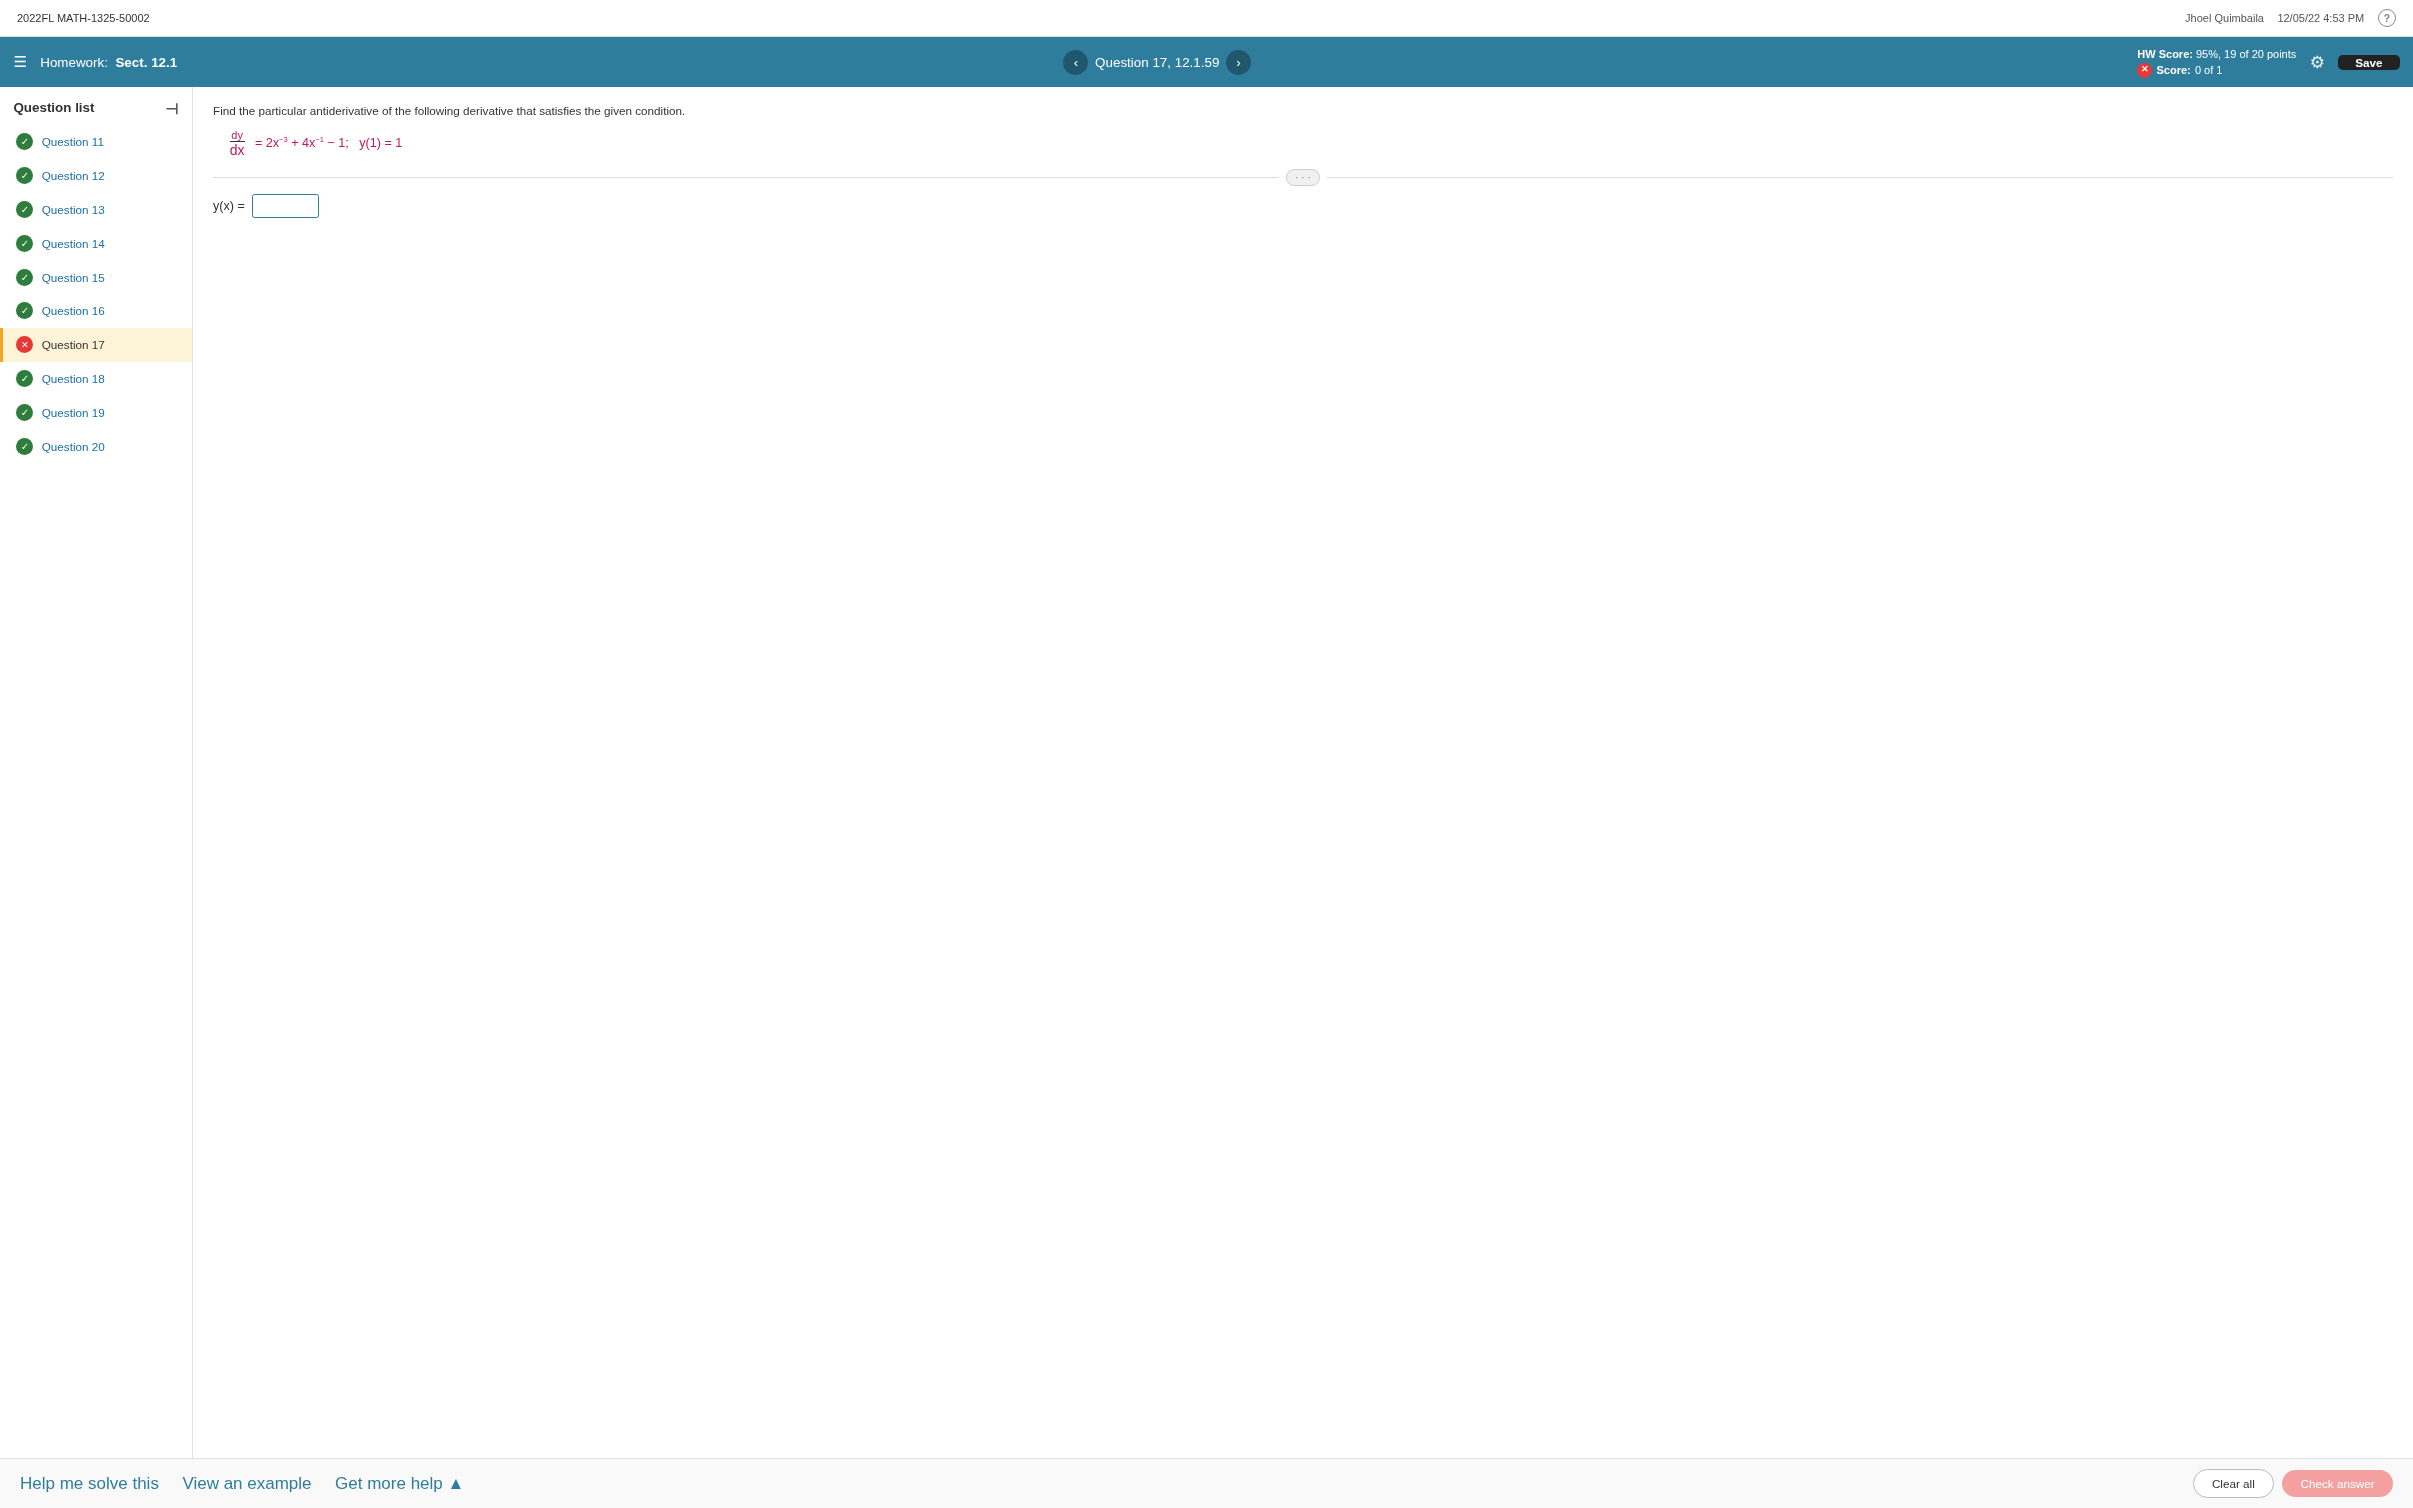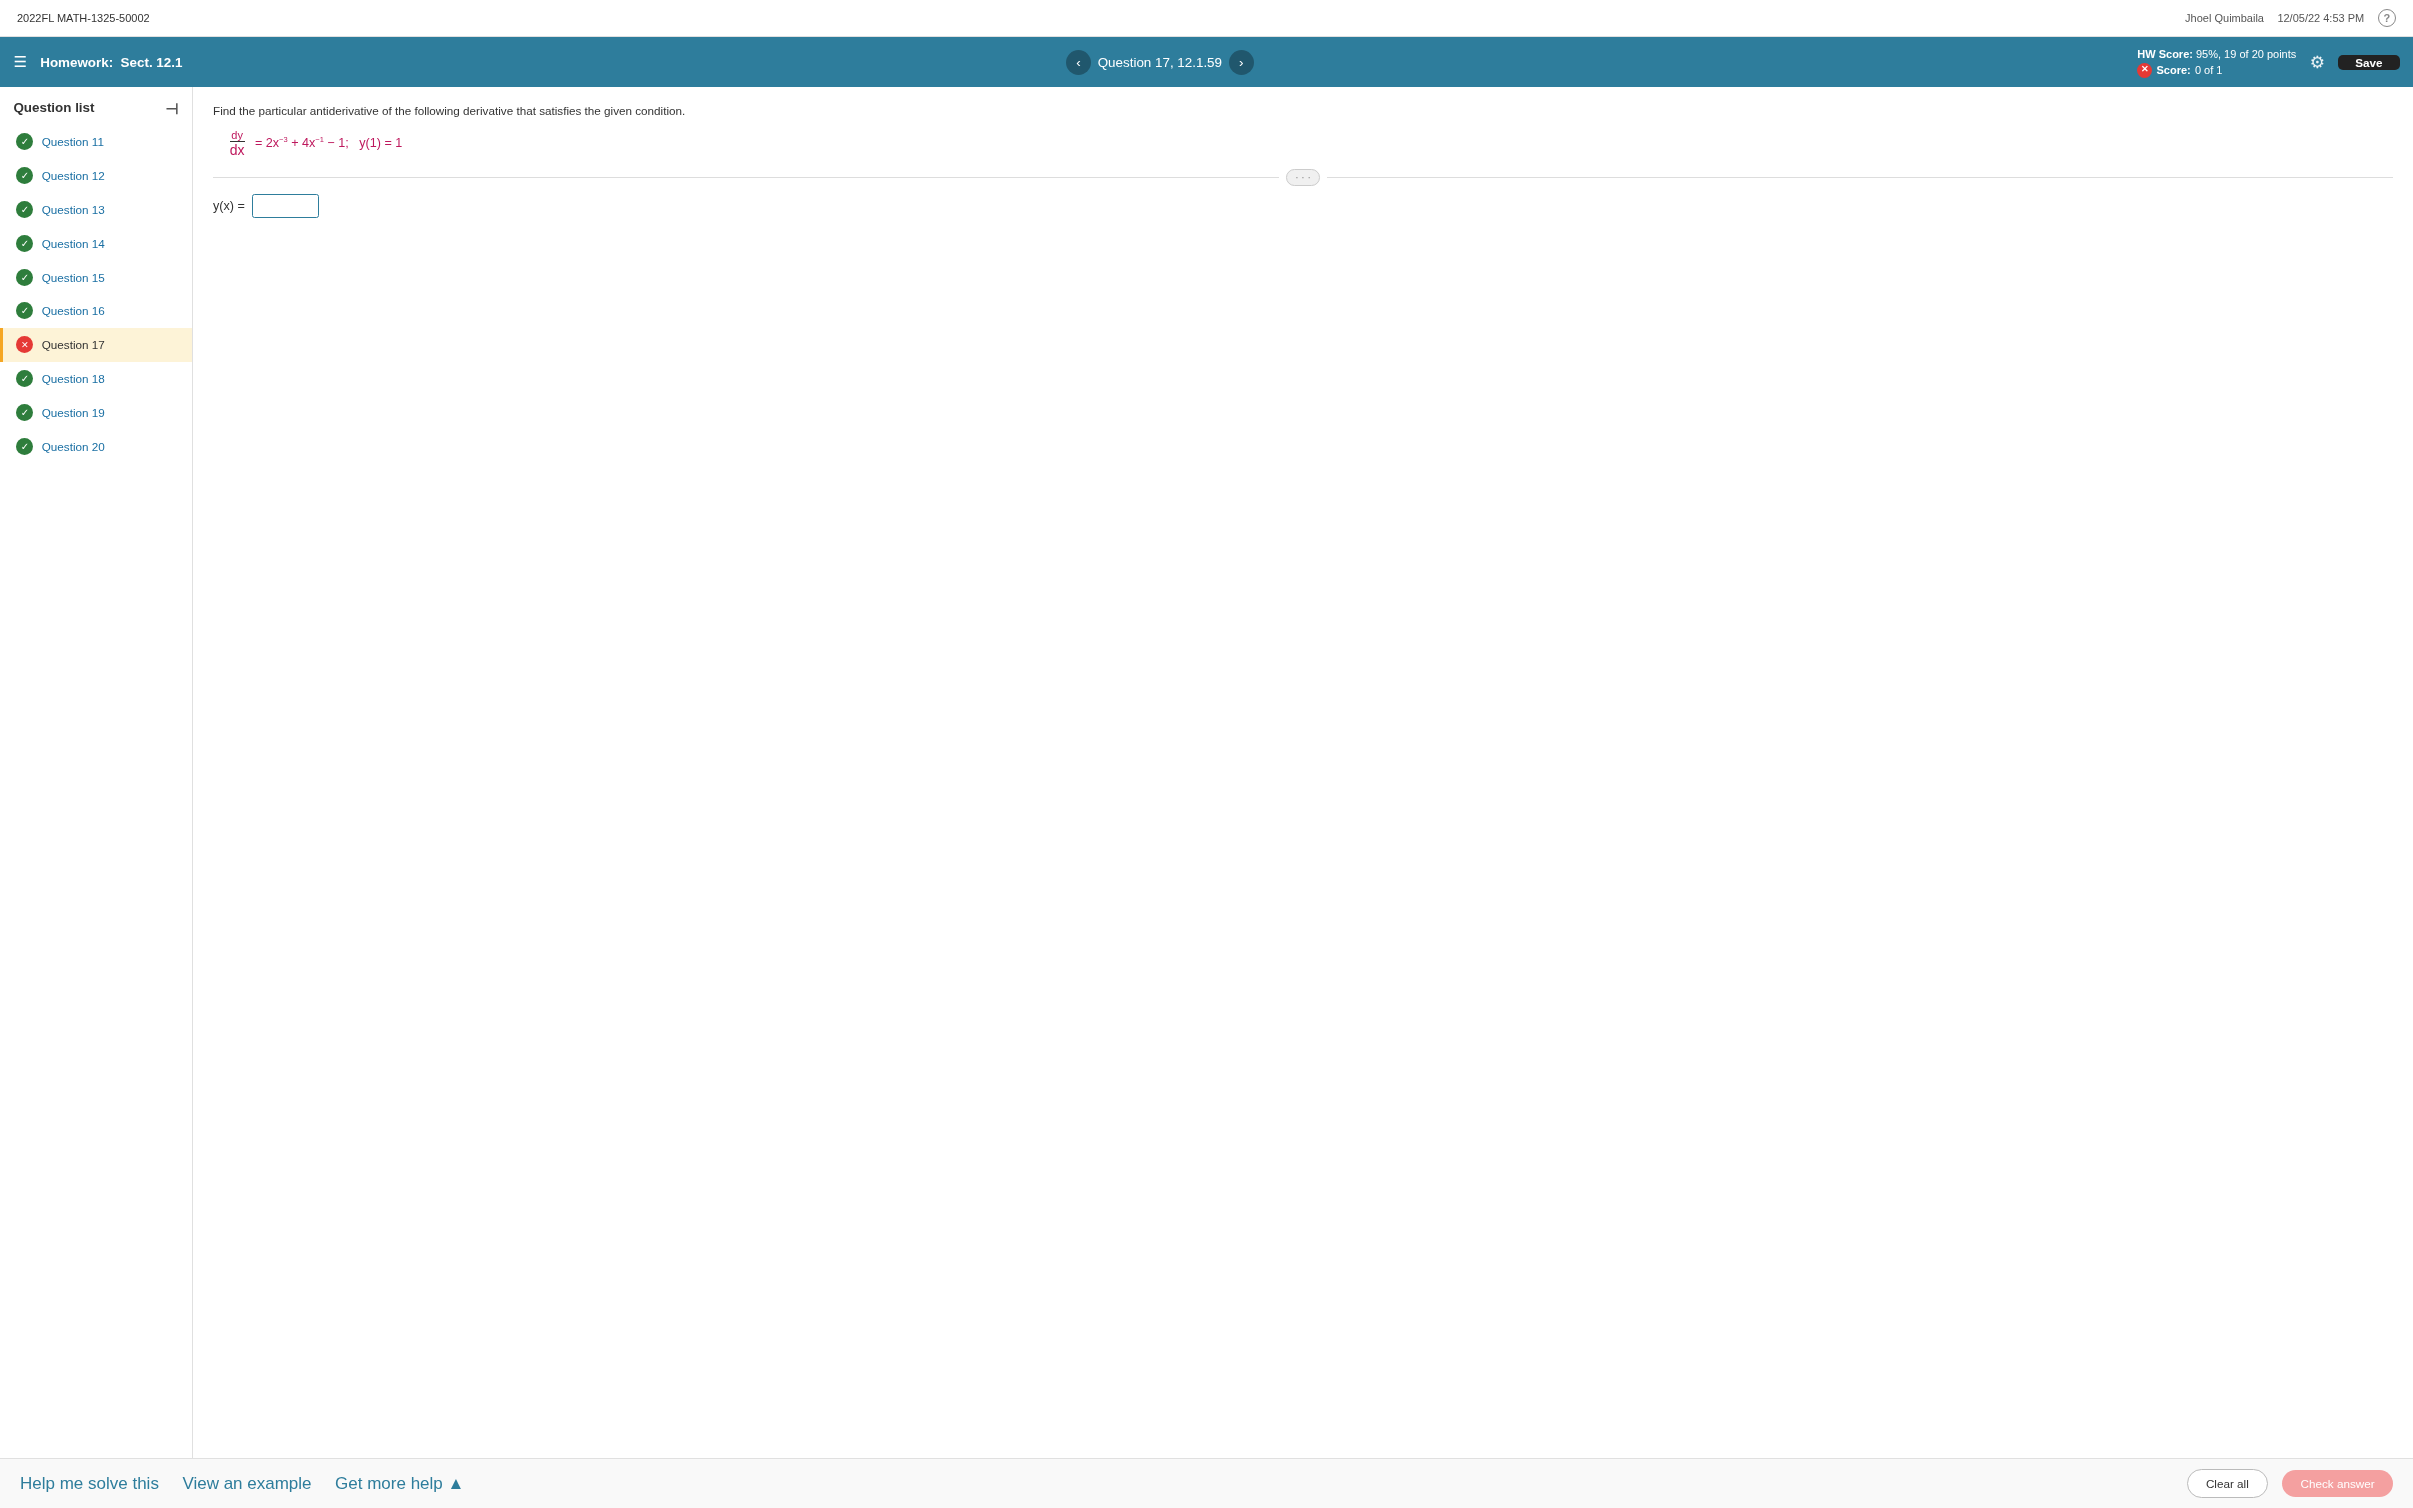--- a/index.html
+++ b/index.html
@@ -111,21 +111,21 @@
     .footer-bar {
       display: flex; align-items: center; justify-content: space-between;
       padding: 10px 20px; background: #f9f9f9; border-top: 0.8px solid #e0e0e0;
       min-height: 50px;
     }
     .footer-left { display: flex; gap: 23.5px; }
     .footer-link {
       color: #2e7d9c; font-size: 17px; font-weight: 500; cursor: pointer;
       text-decoration: none; background: none; border: none;
     }
-    .footer-right { display: flex; gap: 14px; align-items: center; }
+    .footer-right { display: flex; gap: 8px; align-items: center; }
     .clear-all-btn {
       background: #fff; border: 0.8px solid #bbb; border-radius: 17px;
       padding: 6.7px 18.4px; font-size: 11.7px; color: #333; cursor: pointer;
     }
     .check-answer-btn {
       background: #f4a0a0; border: none; border-radius: 17px;
       padding: 6.7px 18.4px; font-size: 11.7px; color: #fff; cursor: pointer;
       font-weight: 500;
     }
 
@@ -139,21 +139,21 @@
   <div class="top-bar-right">
     <span>Jhoel Quimbaila</span>
     <span>12/05/22 4:53 PM</span>
     <div class="help-icon">?</div>
   </div>
 </div>
 
 <div class="nav-bar">
   <span class="nav-menu-icon">☰</span>
   <div style="font-size:13.4px;">
-    <span style="font-weight:700;">Homework:</span>
+    <span style="font-weight:400;">Homework:</span>
     &nbsp;<strong>Sect. 12.1</strong>
   </div>
   <div class="nav-center">
     <button class="nav-arrow-btn">‹</button>
     <span class="nav-question-label">Question 17, 12.1.59</span>
     <button class="nav-arrow-btn">›</button>
   </div>
   <div class="nav-right">
     <div class="hw-score-block">
       <div class="score-line">

